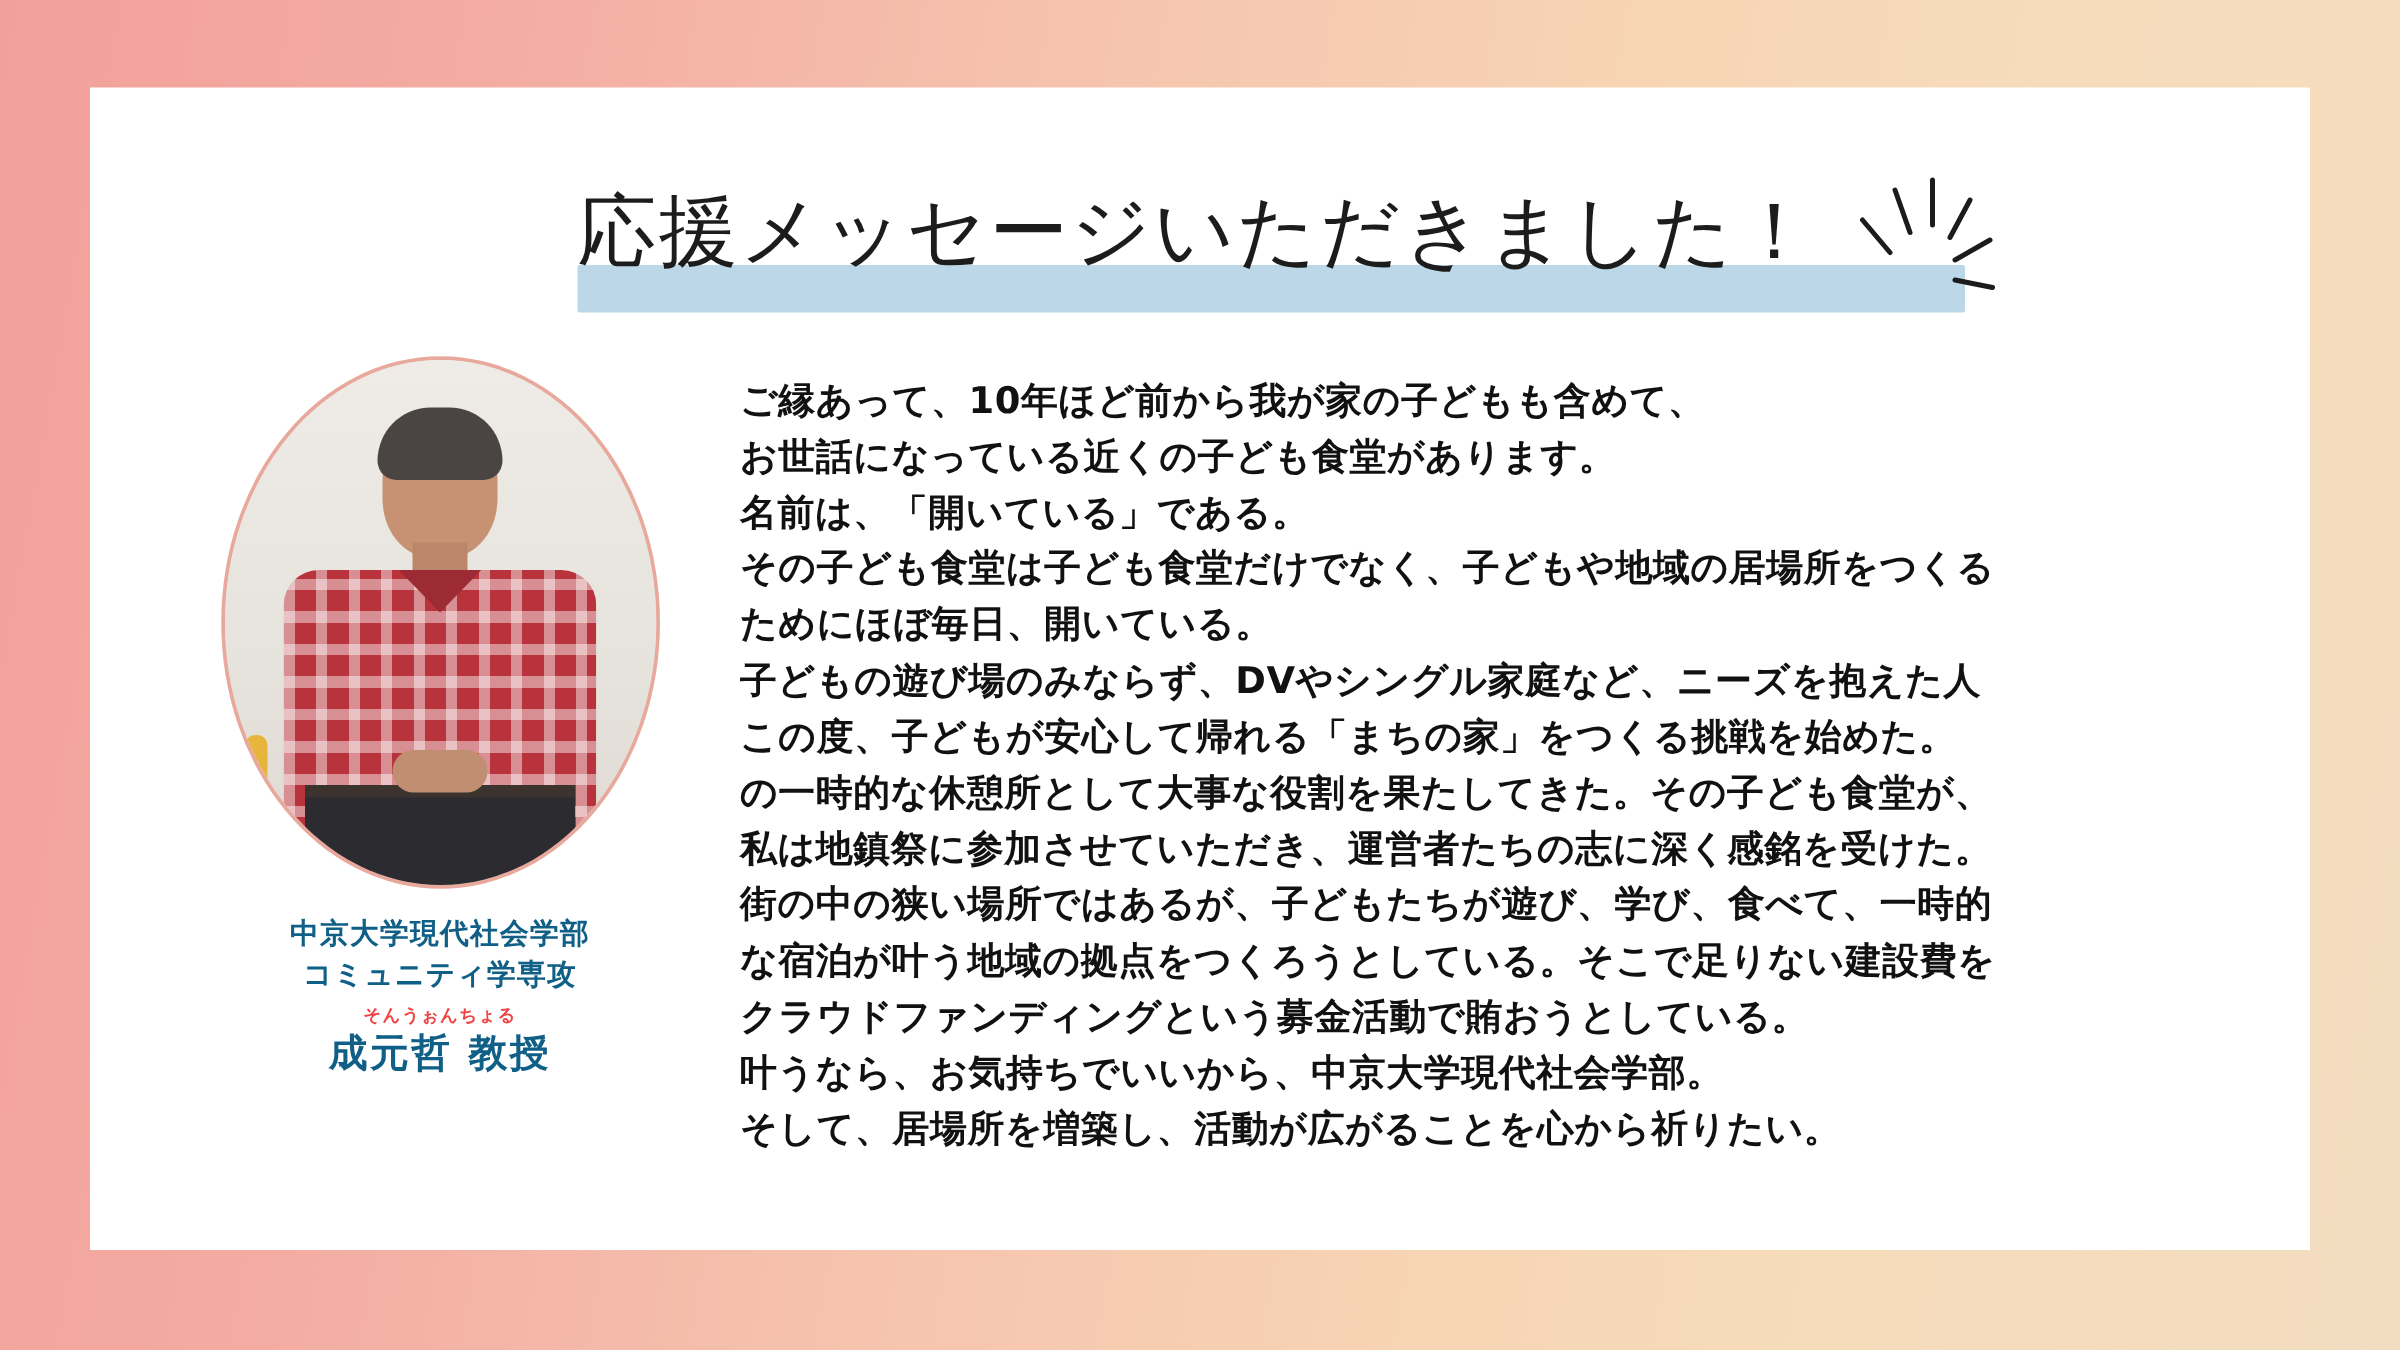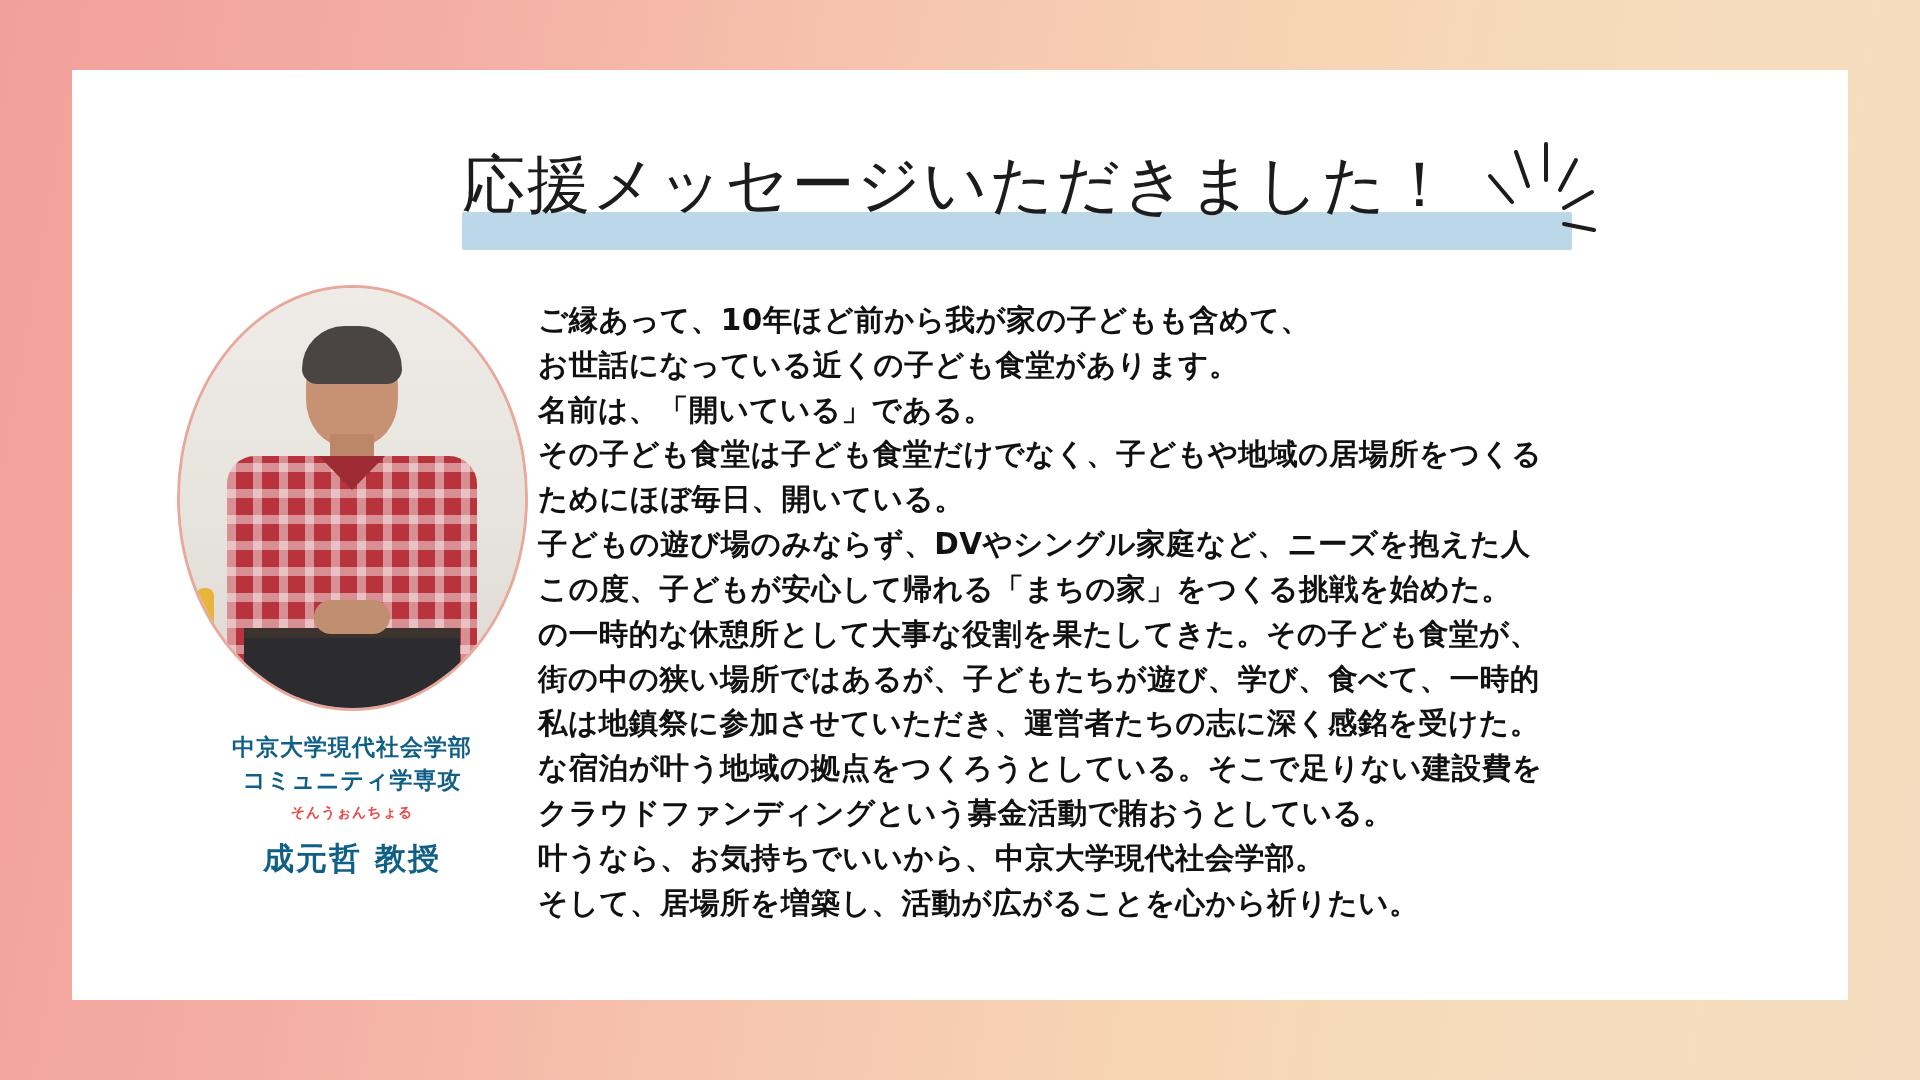--- a/index.html
+++ b/index.html
@@ -185,32 +185,32 @@
   }
   .profile-furigana {
     margin-top: 6px;
     font-family: "DejaVu Sans", "Liberation Sans", sans-serif;
     font-size: 14px;
     font-weight: bold;
     color: #ef4444;
     letter-spacing: 1px;
   }
   .profile-name {
-    margin-top: 16px;
+    margin-top: 0;
     font-family: "DejaVu Sans", "Liberation Sans", sans-serif;
     font-size: 31px;
     font-weight: bold;
     color: #0f5f86;
     letter-spacing: 2px;
   }
 
   
   .message {
     position: absolute;
-    left: 466px;
+    left: 520px;
     top: 228px;
     width: 1300px;
     font-family: "DejaVu Sans", "Liberation Sans", sans-serif;
     font-size: 29.5px;
     font-weight: bold;
     color: #111111;
     line-height: 1.52;
     letter-spacing: 0.5px;
   }
   .message .line {
@@ -262,22 +262,22 @@
 
     <div class="message">
       <div class="line">ご縁あって、10年ほど前から我が家の子どもも含めて、</div>
       <div class="line">お世話になっている近くの子ども食堂があります。</div>
       <div class="line">名前は、「開いている」である。</div>
       <div class="line">その子ども食堂は子ども食堂だけでなく、子どもや地域の居場所をつくる</div>
       <div class="line">ためにほぼ毎日、開いている。</div>
       <div class="line">子どもの遊び場のみならず、DVやシングル家庭など、ニーズを抱えた人</div>
       <div class="line">この度、子どもが安心して帰れる「まちの家」をつくる挑戦を始めた。</div>
       <div class="line">の一時的な休憩所として大事な役割を果たしてきた。その子ども食堂が、</div>
+      <div class="line">私は地鎮祭に参加させていただき、運営者たちの志に深く感銘を受けた。</div>
       <div class="line">街の中の狭い場所ではあるが、子どもたちが遊び、学び、食べて、一時的</div>
-      <div class="line">私は地鎮祭に参加させていただき、運営者たちの志に深く感銘を受けた。</div>
       <div class="line">な宿泊が叶う地域の拠点をつくろうとしている。そこで足りない建設費を</div>
       <div class="line">クラウドファンディングという募金活動で賄おうとしている。</div>
       <div class="line">叶うなら、お気持ちでいいから、中京大学現代社会学部。</div>
       <div class="line">そして、居場所を増築し、活動が広がることを心から祈りたい。</div>
     </div>
 
   </div>
 </div>
 
 </body></html>

